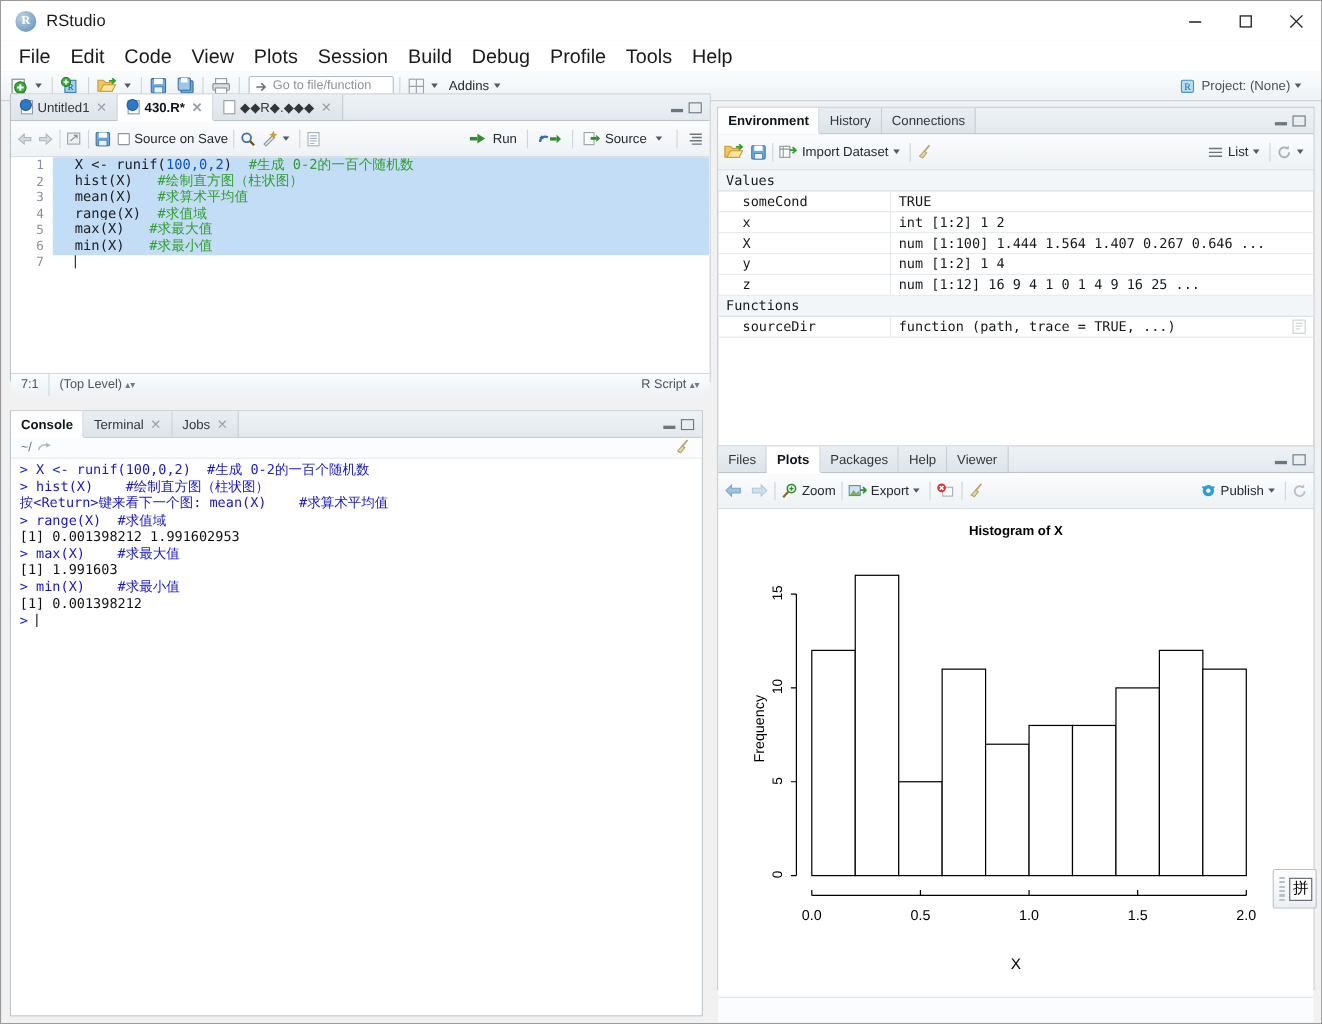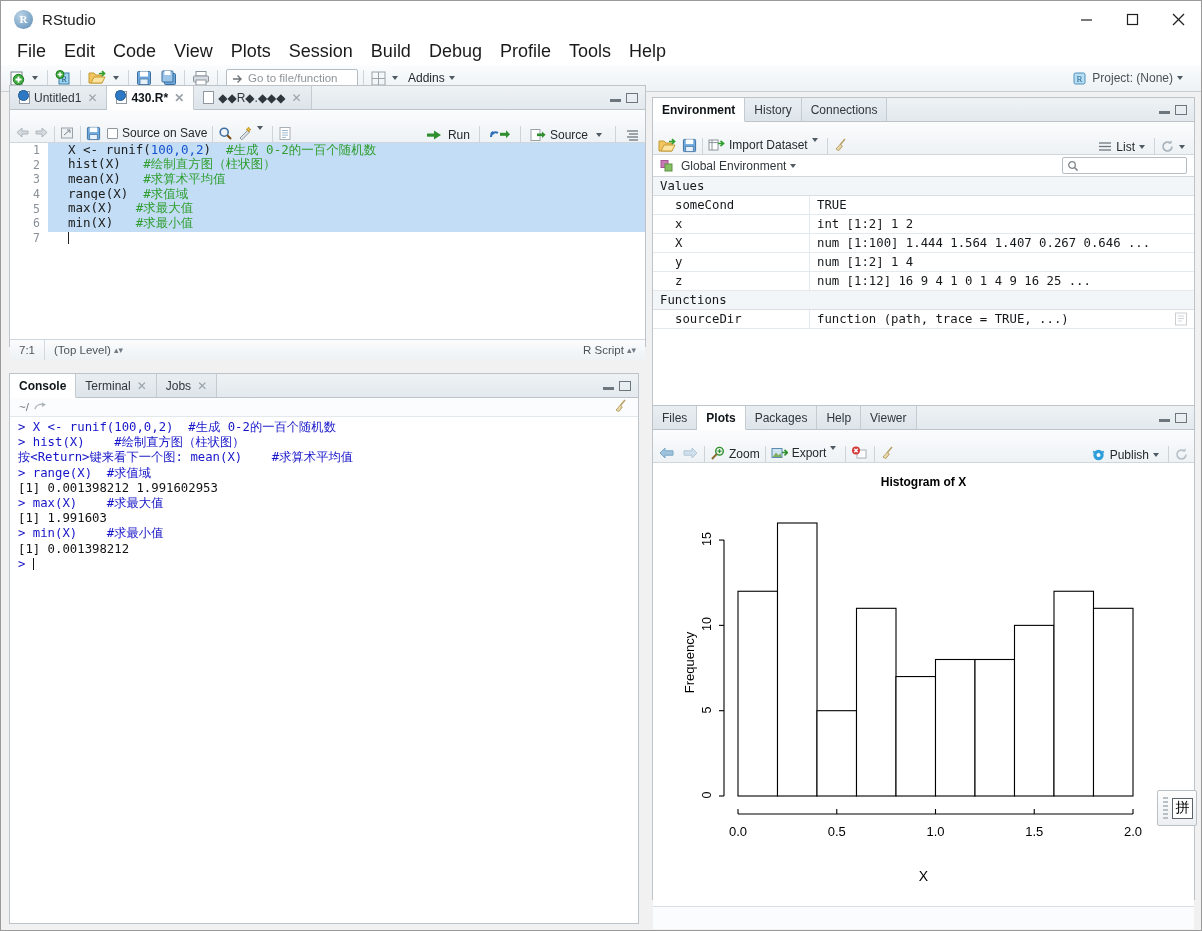--- a/index.html
+++ b/index.html
@@ -107,21 +107,21 @@
   }
   .pane-winbtns {
     margin-left: auto; display: flex; align-items: center; gap: 5px; padding: 0 7px;
   }
   .mini-min { width: 11px; height: 3px; background: #6d767d; margin-top: 6px; }
   .mini-max { width: 12px; height: 10px; border: 1.6px solid #6d767d; }
 
   .pane-toolbar {
     height: 24px; background: linear-gradient(#fbfcfd, #eef2f5);
     border-bottom: 1px solid #cfd6dc;
-    display: flex; align-items: flex-start; padding: 16px 5px;
+    display: flex; align-items: center; padding: 16px 5px;
   }
 
   
   #source-pane { left: 8px; top: 84px; width: 637px; height: 262px; }
   .code-area {
     position: relative; height: 196px; overflow: hidden;
     font-family: "DejaVu Sans Mono", "Liberation Mono", monospace;
     font-size: 12.5px; background: #ffffff;
   }
   .code-line { display: flex; height: 14.6px; align-items: center; }
@@ -578,34 +578,20 @@
         <div class="caret"></div>
         <div class="tb-sep"></div>
         <svg width="15" height="15" viewBox="0 0 15 15">
           <path d="M12 7.5a4.5 4.5 0 1 1-1.6-3.45" fill="none" stroke="#a9b3bb" stroke-width="1.7"></path>
           <path d="M11.6 1.2v3.4H8.2z" fill="#a9b3bb"></path>
         </svg>
         <div class="caret"></div>
       </div>
     </div>
 
-    <div class="env-sel">
-      <svg width="15" height="14" viewBox="0 0 15 14">
-        <rect x="1" y="1.5" width="7" height="7" fill="#c97ab5" stroke="#9e5590"></rect>
-        <rect x="5" y="5" width="7" height="7" fill="#86bf62" stroke="#5d9140"></rect>
-      </svg>
-      <span class="env-sel-label">Global Environment</span>
-      <div class="caret"></div>
-      <div class="env-search">
-        <svg width="12" height="12" viewBox="0 0 12 12">
-          <circle cx="5" cy="5" r="3.3" fill="none" stroke="#7d868d" stroke-width="1.3"></circle>
-          <line x1="7.5" y1="7.5" x2="10.6" y2="10.6" stroke="#7d868d" stroke-width="1.5"></line>
-        </svg>
-      </div>
-    </div>
 
     <div class="env-grid" id="env-grid">
         <div class="env-sect">Values</div>
         <div class="env-row">
           <div class="env-name">someCond</div>
           <div class="env-val">TRUE</div>
         </div>
         <div class="env-row">
           <div class="env-name">x</div>
           <div class="env-val">int [1:2] 1 2</div>

